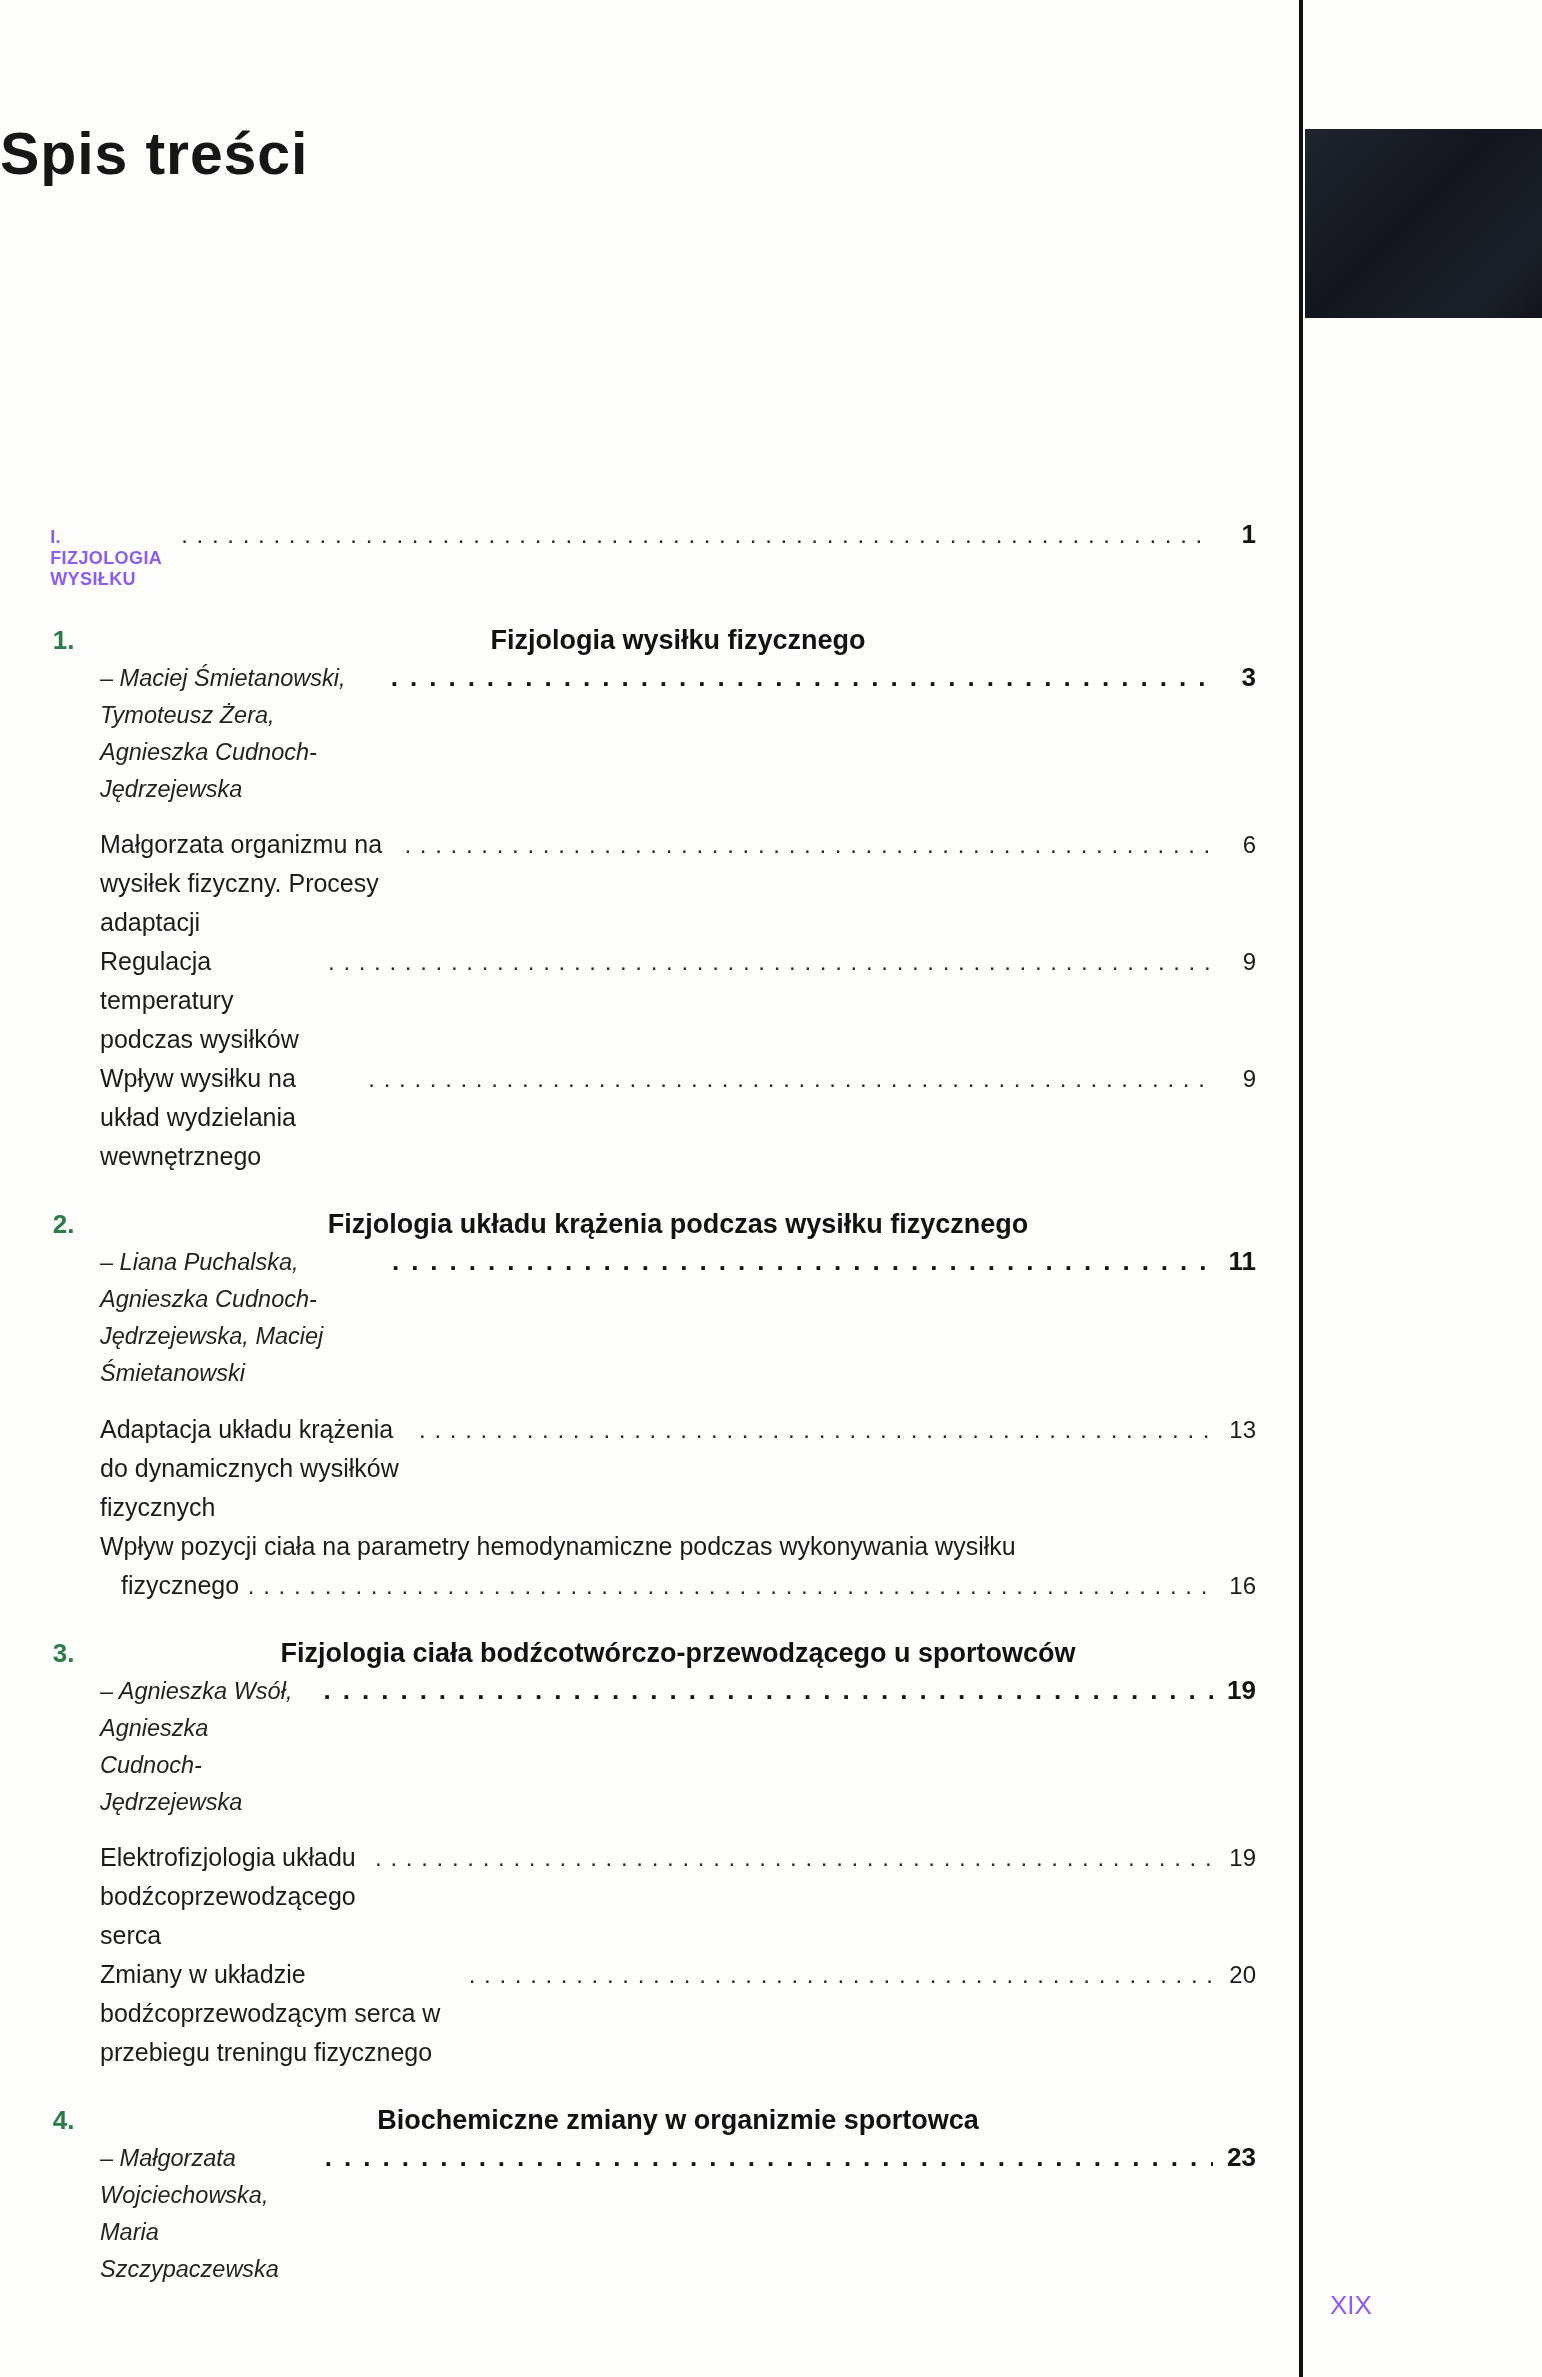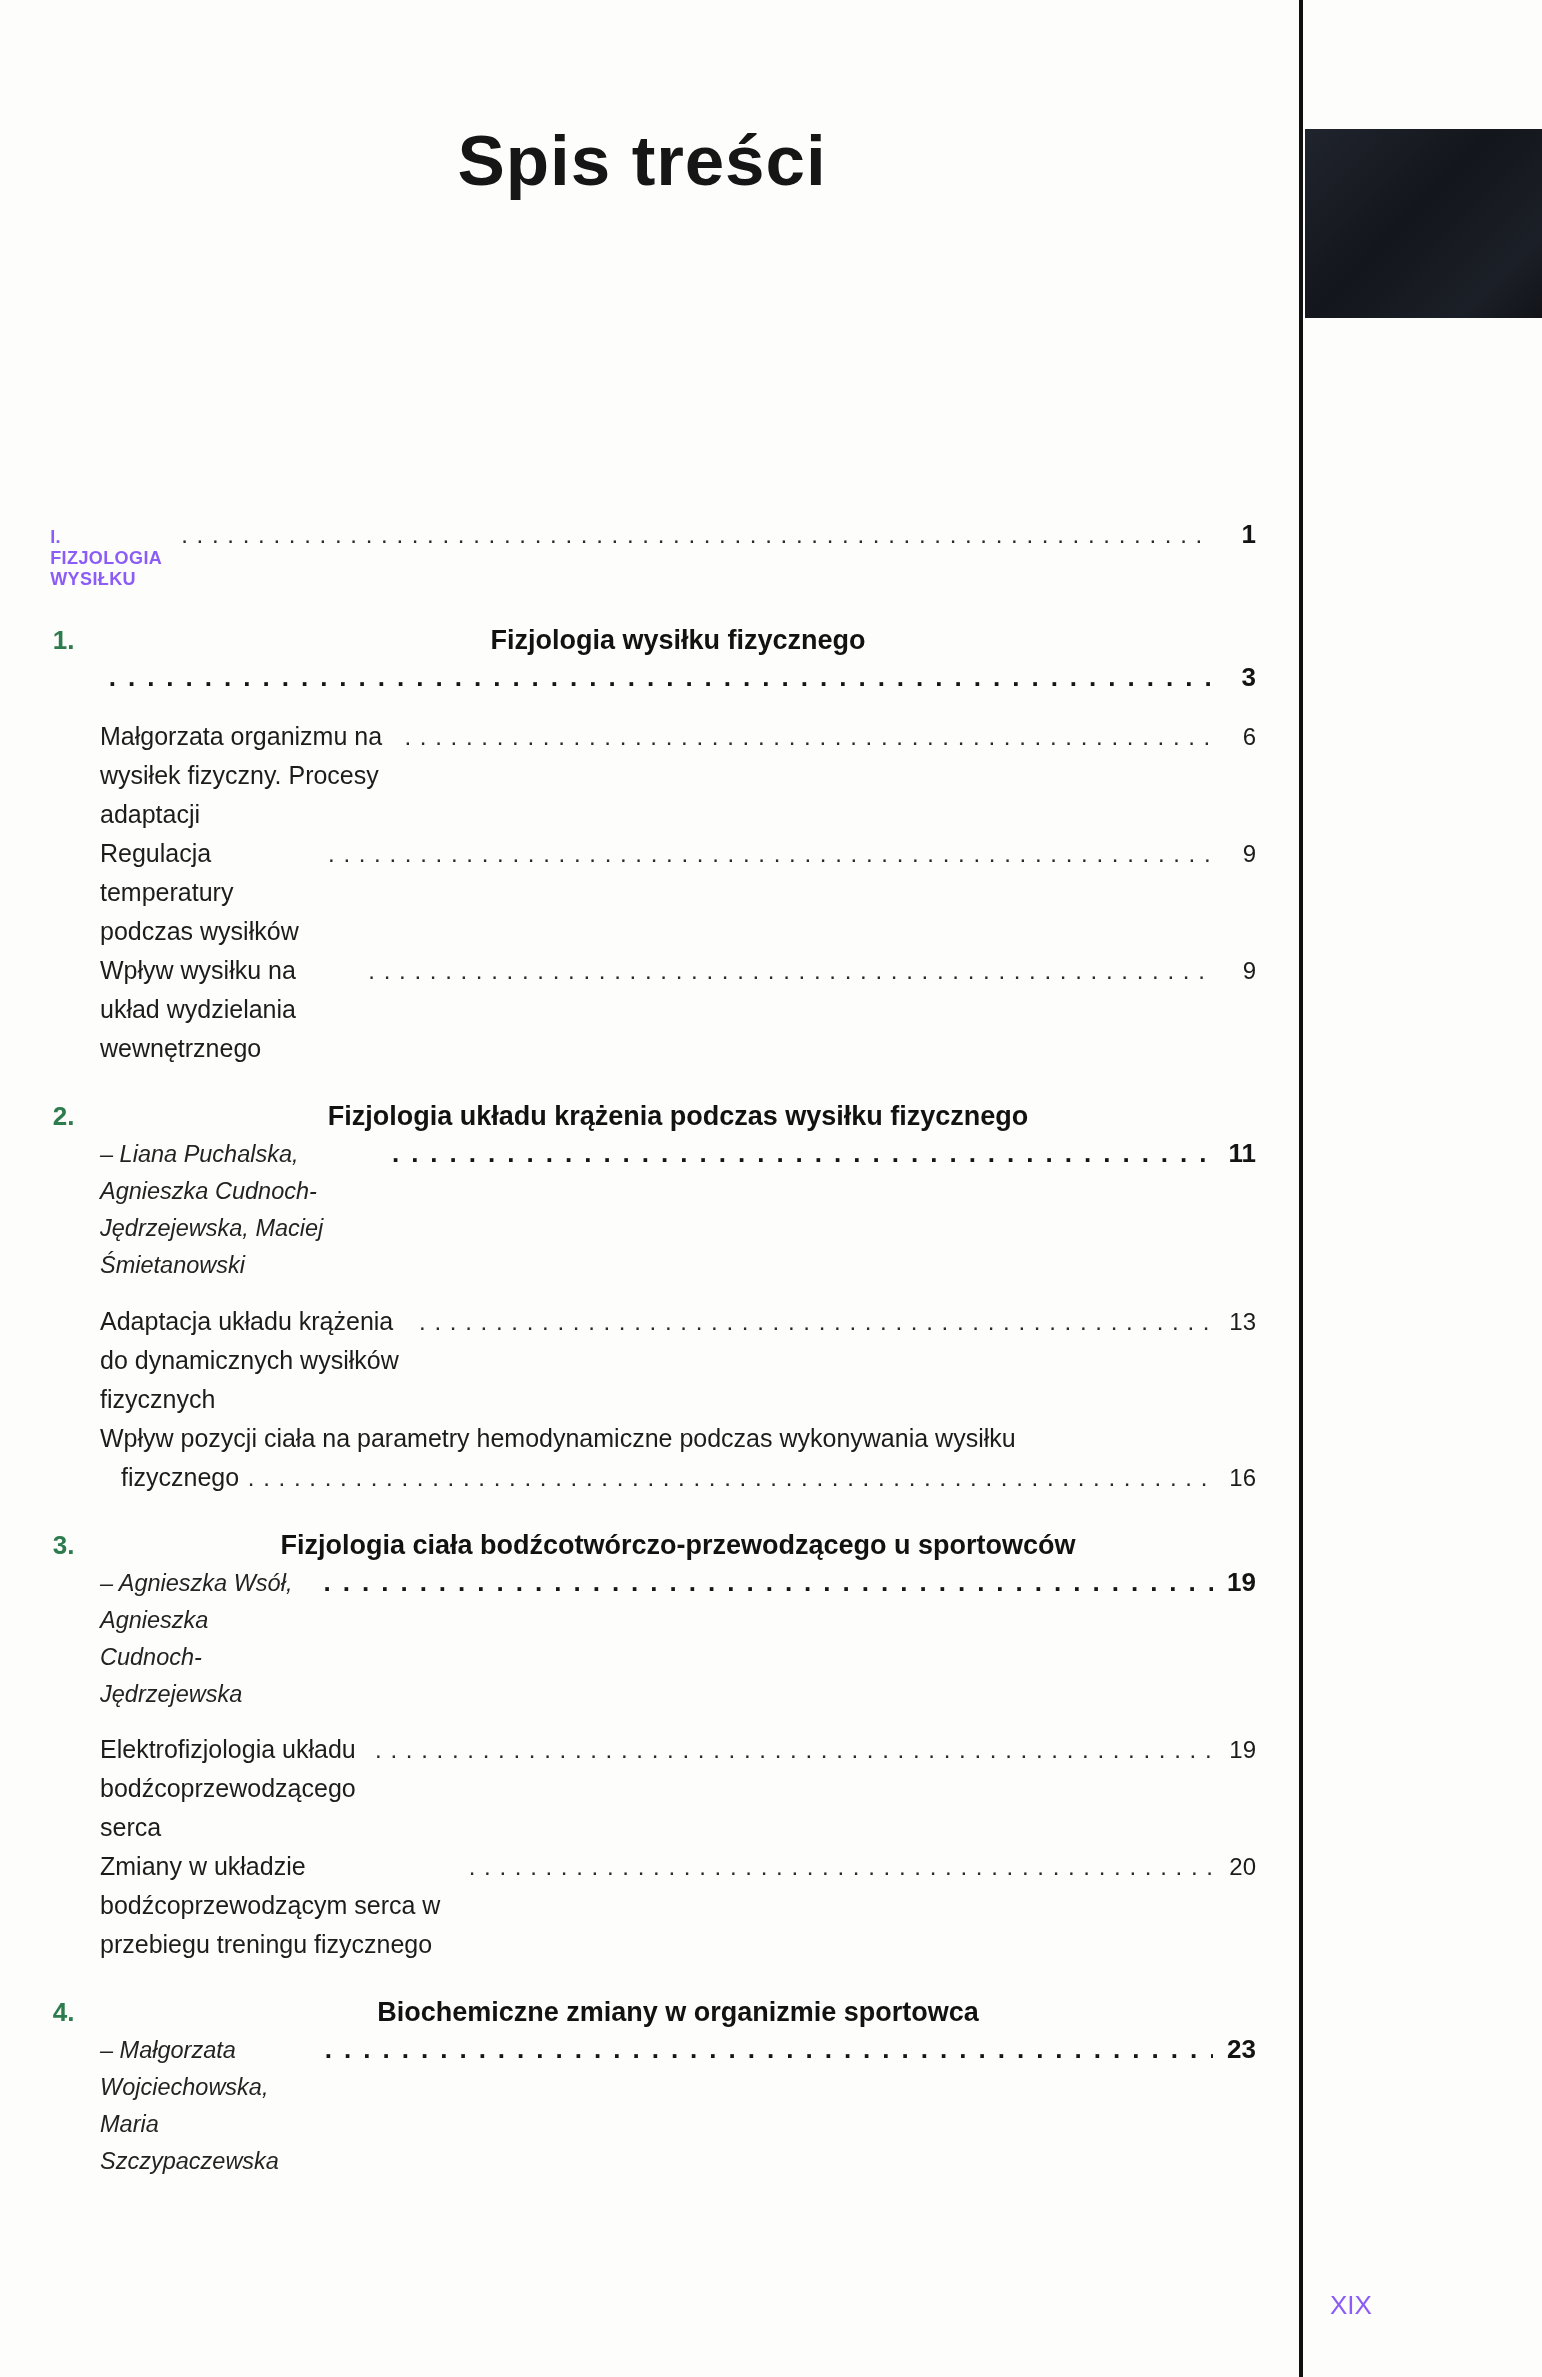--- a/index.html
+++ b/index.html
@@ -8,22 +8,22 @@
     font-family:"Liberation Sans", sans-serif;color:#1a1a1a;overflow:hidden;
   }
   
   .vline{position:absolute;left:1299px;top:0;width:3.5px;height:2377px;background:#101010;}
   .corner-block{
     position:absolute;left:1305px;top:129px;width:238px;height:189px;
     background:linear-gradient(135deg,#20242d 0%,#13161c 45%,#1b1f27 80%,#121419 100%);
   }
   
   .title{
-    position:absolute;top:120px;left:0;width:1284px;text-align:center;
-    font-size:71px;font-weight:bold;color:#161616;letter-spacing:0.9px;margin:0;
+    position:absolute;top:120px;left:0;width:1284px;text-align:left;
+    font-size:59px;font-weight:bold;color:#161616;letter-spacing:0.9px;margin:0;
   }
   
   .content{position:absolute;left:45px;top:519px;width:1211px;}
   .row{display:flex;align-items:baseline;}
   .dots{flex:1 1 auto;overflow:hidden;white-space:nowrap;margin:0 5.2px 0 8.7px;min-width:26px;}
   .dots::after{
     content:"........................................................................................................................";
     letter-spacing:8.7px;font-size:24px;color:#2a2a2a;font-style:normal;font-weight:normal;
   }
   .dots.b::after{letter-spacing:12px;font-size:26px;font-weight:bold;color:#161616;}
@@ -65,20 +65,21 @@
     <span class="part-label">I. FIZJOLOGIA WYSIŁKU</span>
     <span class="dots"></span>
     <span class="pg part-page">1</span>
   </div>
   <div id="chapters">
   <div class="chapter">
     <div class="ch-num">1.</div>
     <div class="ch-body">
       <div class="ch-title">Fizjologia wysiłku fizycznego</div>
       <div class="row ch-authors-row">
+        <span class="ch-authors">– Maciej Śmietanowski, Tymoteusz Żera, Agnieszka Cudnoch-Jędrzejewska</span>
         <span class="dots b"></span>
         <span class="pg ch-page">3</span>
       </div>
       <div class="entries">
             <div class="entry row">
               <span class="e-title">Małgorzata organizmu na wysiłek fizyczny. Procesy adaptacji</span>
               <span class="dots"></span>
               <span class="pg e-page">6</span>
             </div>
             <div class="entry row">

